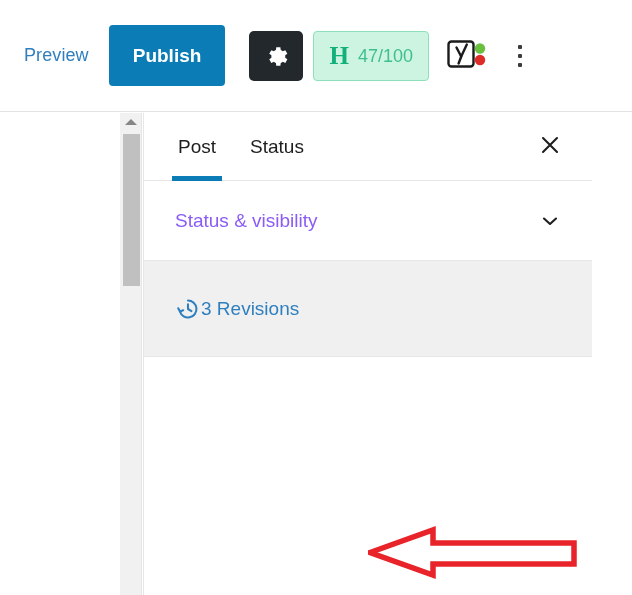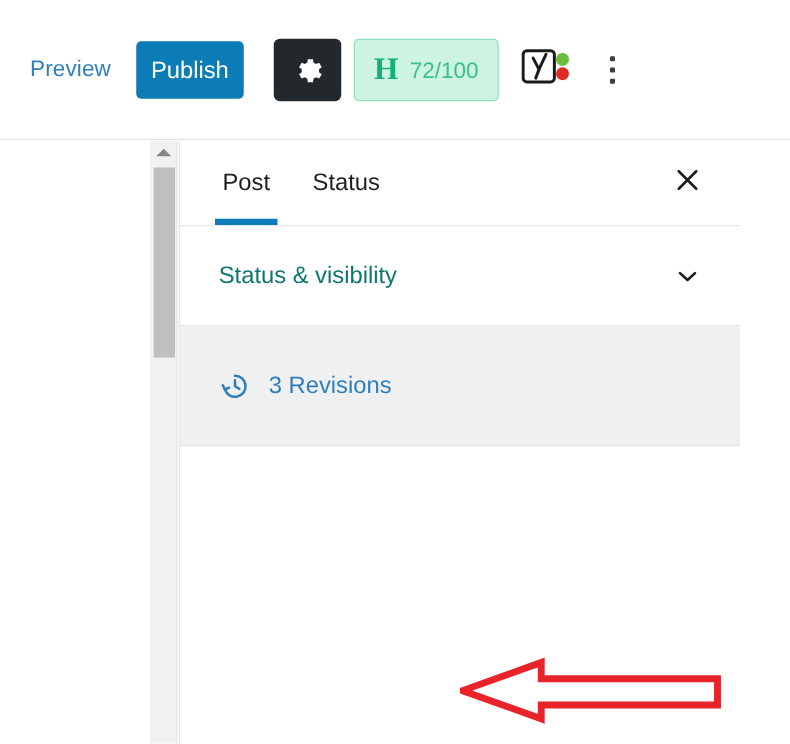--- a/index.html
+++ b/index.html
@@ -39,26 +39,27 @@
     white-space: nowrap;
   }
 
   .publish-button {
     margin-left: 12px;
     background: #0b7cb5;
     color: #ffffff;
     font-size: 19px;
     border: none;
     border-radius: 4px;
-    padding: 0 12px;
-    height: 46px;
+    padding: 0 24px;
+    height: 61px;
     line-height: 47px;
     cursor: pointer;
     font-family: "Liberation Sans", sans-serif;
     white-space: nowrap;
+    font-weight: bold;
   }
 
   .gear-button {
     margin-left: 24px;
     width: 54px; height: 50px;
     background: #23282d;
     border-radius: 5px;
     display: flex;
     align-items: center;
     justify-content: center;
@@ -161,20 +162,21 @@
     width: 449px;
     height: 482px;
     background: #ffffff;
     border-left: 1px solid #e6e6e6;
   }
 
   .panel-tabs {
     position: relative;
     height: 68px;
     display: flex;
+    align-items: center;
     border-bottom: 1px solid #e6e6e6;
     padding-left: 31px;
   }
   .panel-tab {
     font-size: 19px;
     color: #1e1e1e;
     margin-right: 28px;
     cursor: pointer;
     line-height: 68px;
     position: relative;
@@ -206,35 +208,34 @@
     display: flex;
     align-items: center;
     justify-content: space-between;
     padding: 0 31px;
     border-bottom: 1px solid #e6e6e6;
     cursor: pointer;
     background: #ffffff;
   }
   .panel-row-label {
     font-size: 19px;
-    color: #0f766e;
+    color: #8b5cf6;
     white-space: nowrap;
   }
   .chevron {
     width: 22px; height: 22px;
     display: flex;
     align-items: center;
     justify-content: center;
   }
 
   .revisions-row {
     height: 96px;
     display: flex;
     align-items: center;
-    gap: 14px;
     padding: 0 31px;
     background: #f0f0f0;
     border-bottom: 1px solid #e6e6e6;
     cursor: pointer;
   }
   .revisions-icon {
     width: 26px; height: 26px;
     display: flex;
     align-items: center;
     justify-content: center;
@@ -269,21 +270,21 @@
       <span>
         <svg width="26" height="26" viewBox="0 0 24 24" aria-hidden="true">
           <path fill="#ffffff" d="M12 8.2a3.8 3.8 0 1 0 0 7.6 3.8 3.8 0 0 0 0-7.6zm0 5.6a1.8 1.8 0 1 1 0-3.6 1.8 1.8 0 0 1 0 3.6z"></path>
           <path fill="#ffffff" d="M20.5 13.6c.04-.36.06-.73.06-1.1s-.02-.74-.06-1.1l2-1.46-1.9-3.3-2.32.95a7.9 7.9 0 0 0-1.9-1.1l-.34-2.49h-3.8l-.34 2.49c-.68.26-1.32.63-1.9 1.1l-2.32-.95-1.9 3.3 2 1.46c-.04.36-.06.73-.06 1.1s.2.74.06 1.1l-2 1.46 1.9 3.3 2.32-.95c.58.47 1.22.84 1.9 1.1l.34 2.49h3.8l.34-2.49a7.9 7.9 0 0 0 1.9-1.1l2.32.95 1.9-3.3-2-1.46z"></path>
         </svg>
       </span>
     </div>
 
     <div class="hemingway-badge">
       <span class="hemingway-letter">H</span>
-      <span class="hemingway-score">72/100</span>
+      <span class="hemingway-score">47/100</span>
     </div>
 
     <div class="yoast-icon">
       <span>
         <svg width="40" height="34" viewBox="0 0 40 34" aria-hidden="true">
           <rect x="1.5" y="4.5" width="25" height="25" rx="3" fill="#ffffff" stroke="#1b1b1b" stroke-width="2.4"></rect>
           <path d="M9.5 10.5 L14.2 19.5 L19.8 7.5" fill="none" stroke="#1b1b1b" stroke-width="2.4" stroke-linecap="round"></path>
           <path d="M14.2 19.5 L11.6 26.5" fill="none" stroke="#1b1b1b" stroke-width="2.4" stroke-linecap="round"></path>
           <circle cx="33" cy="11.5" r="5.2" fill="#6bbf3e"></circle>
           <circle cx="33" cy="23" r="5.2" fill="#dd2b26"></circle>

